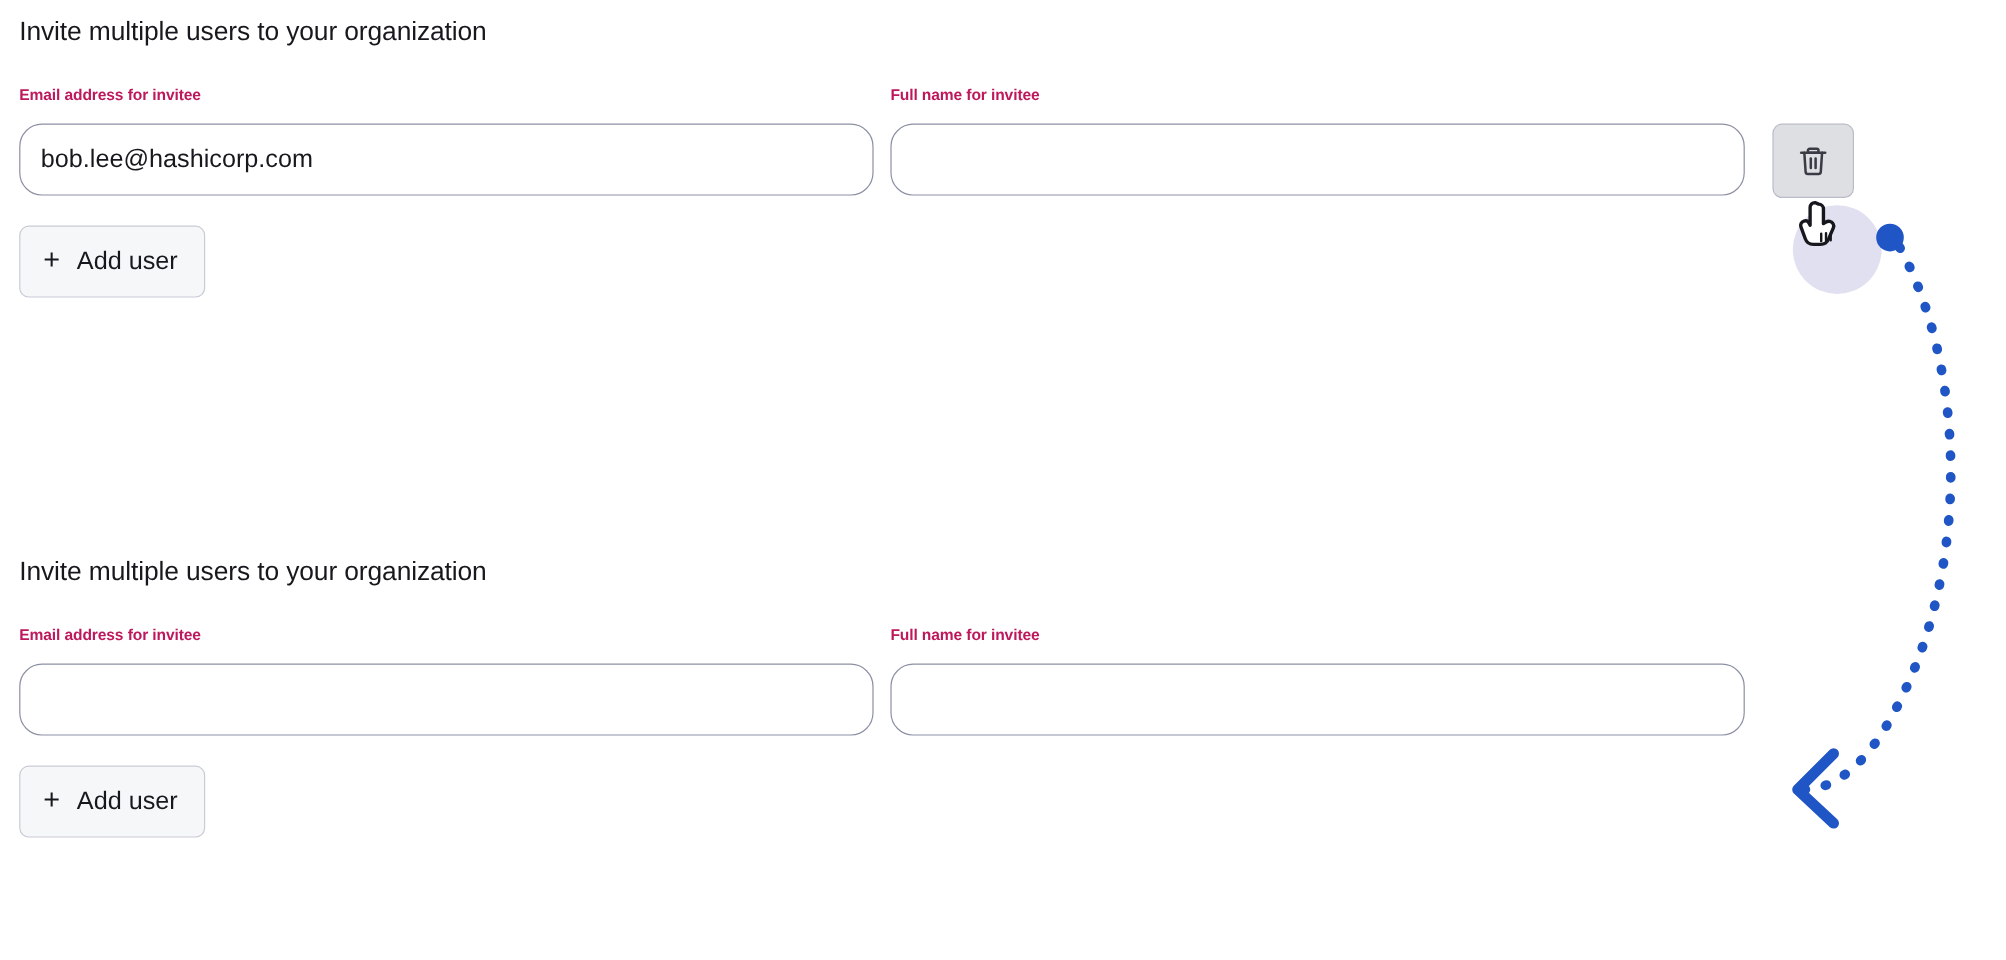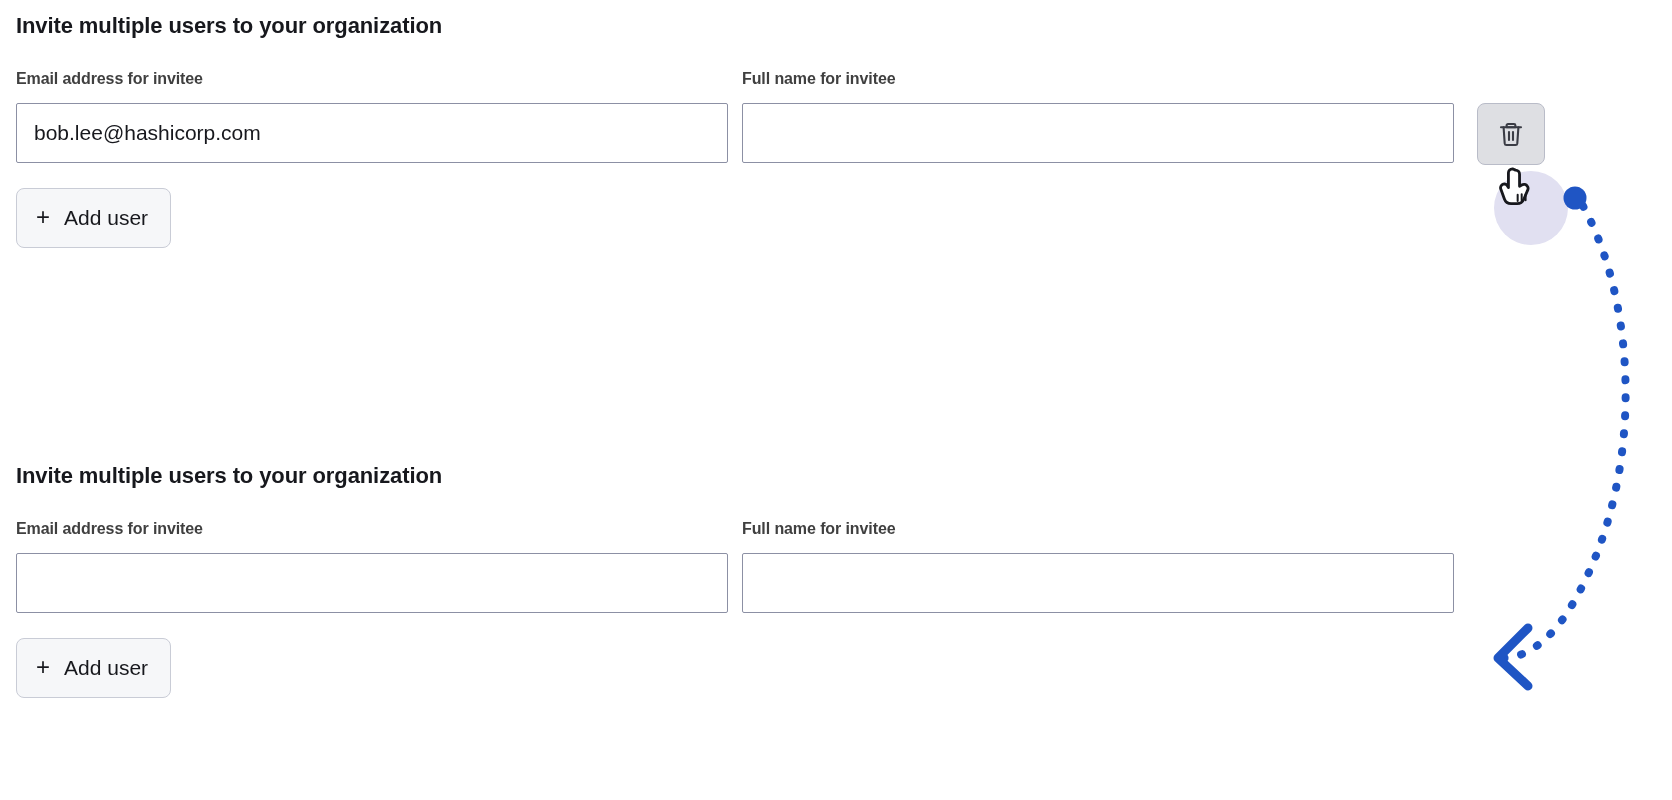--- a/index.html
+++ b/index.html
@@ -25,21 +25,21 @@
   .invite-section {
     position: absolute;
     left: 16px;
     width: 1640px;
   }
   #section-1 { top: 12px; }
   #section-2 { top: 462px; }
 
   .section-heading {
     font-size: 22px;
-    font-weight: 700;
+    font-weight: 400;
     color: #17181d;
     letter-spacing: -0.1px;
     line-height: 28px;
     margin: 0 0 26px 0;
     white-space: nowrap;
   }
 
   .field-row {
     position: relative;
     display: block;
@@ -47,36 +47,36 @@
   }
 
   .field {
     position: absolute;
     top: 0;
   }
   .field-email { left: 0; width: 712px; }
   .field-name  { left: 726px; width: 712px; }
 
   .field-label {
-    font-size: 16px;
+    font-size: 13px;
     font-weight: 700;
-    color: #404040;
+    color: #be185d;
     letter-spacing: -0.1px;
     line-height: 26px;
     margin-bottom: 11px;
     white-space: nowrap;
   }
 
   .text-input {
     display: block;
     box-sizing: border-box;
     width: 100%;
     height: 60px;
     border: 1.6px solid #8c90a4;
-    border-radius: 2px;
+    border-radius: 19px;
     background: #ffffff;
     padding: 0 17px;
     font-family: "Liberation Sans", sans-serif;
     font-size: 21px;
     color: #17181d;
     outline: none;
   }
   .text-input::placeholder { color: #8c90a4; }
 
   

